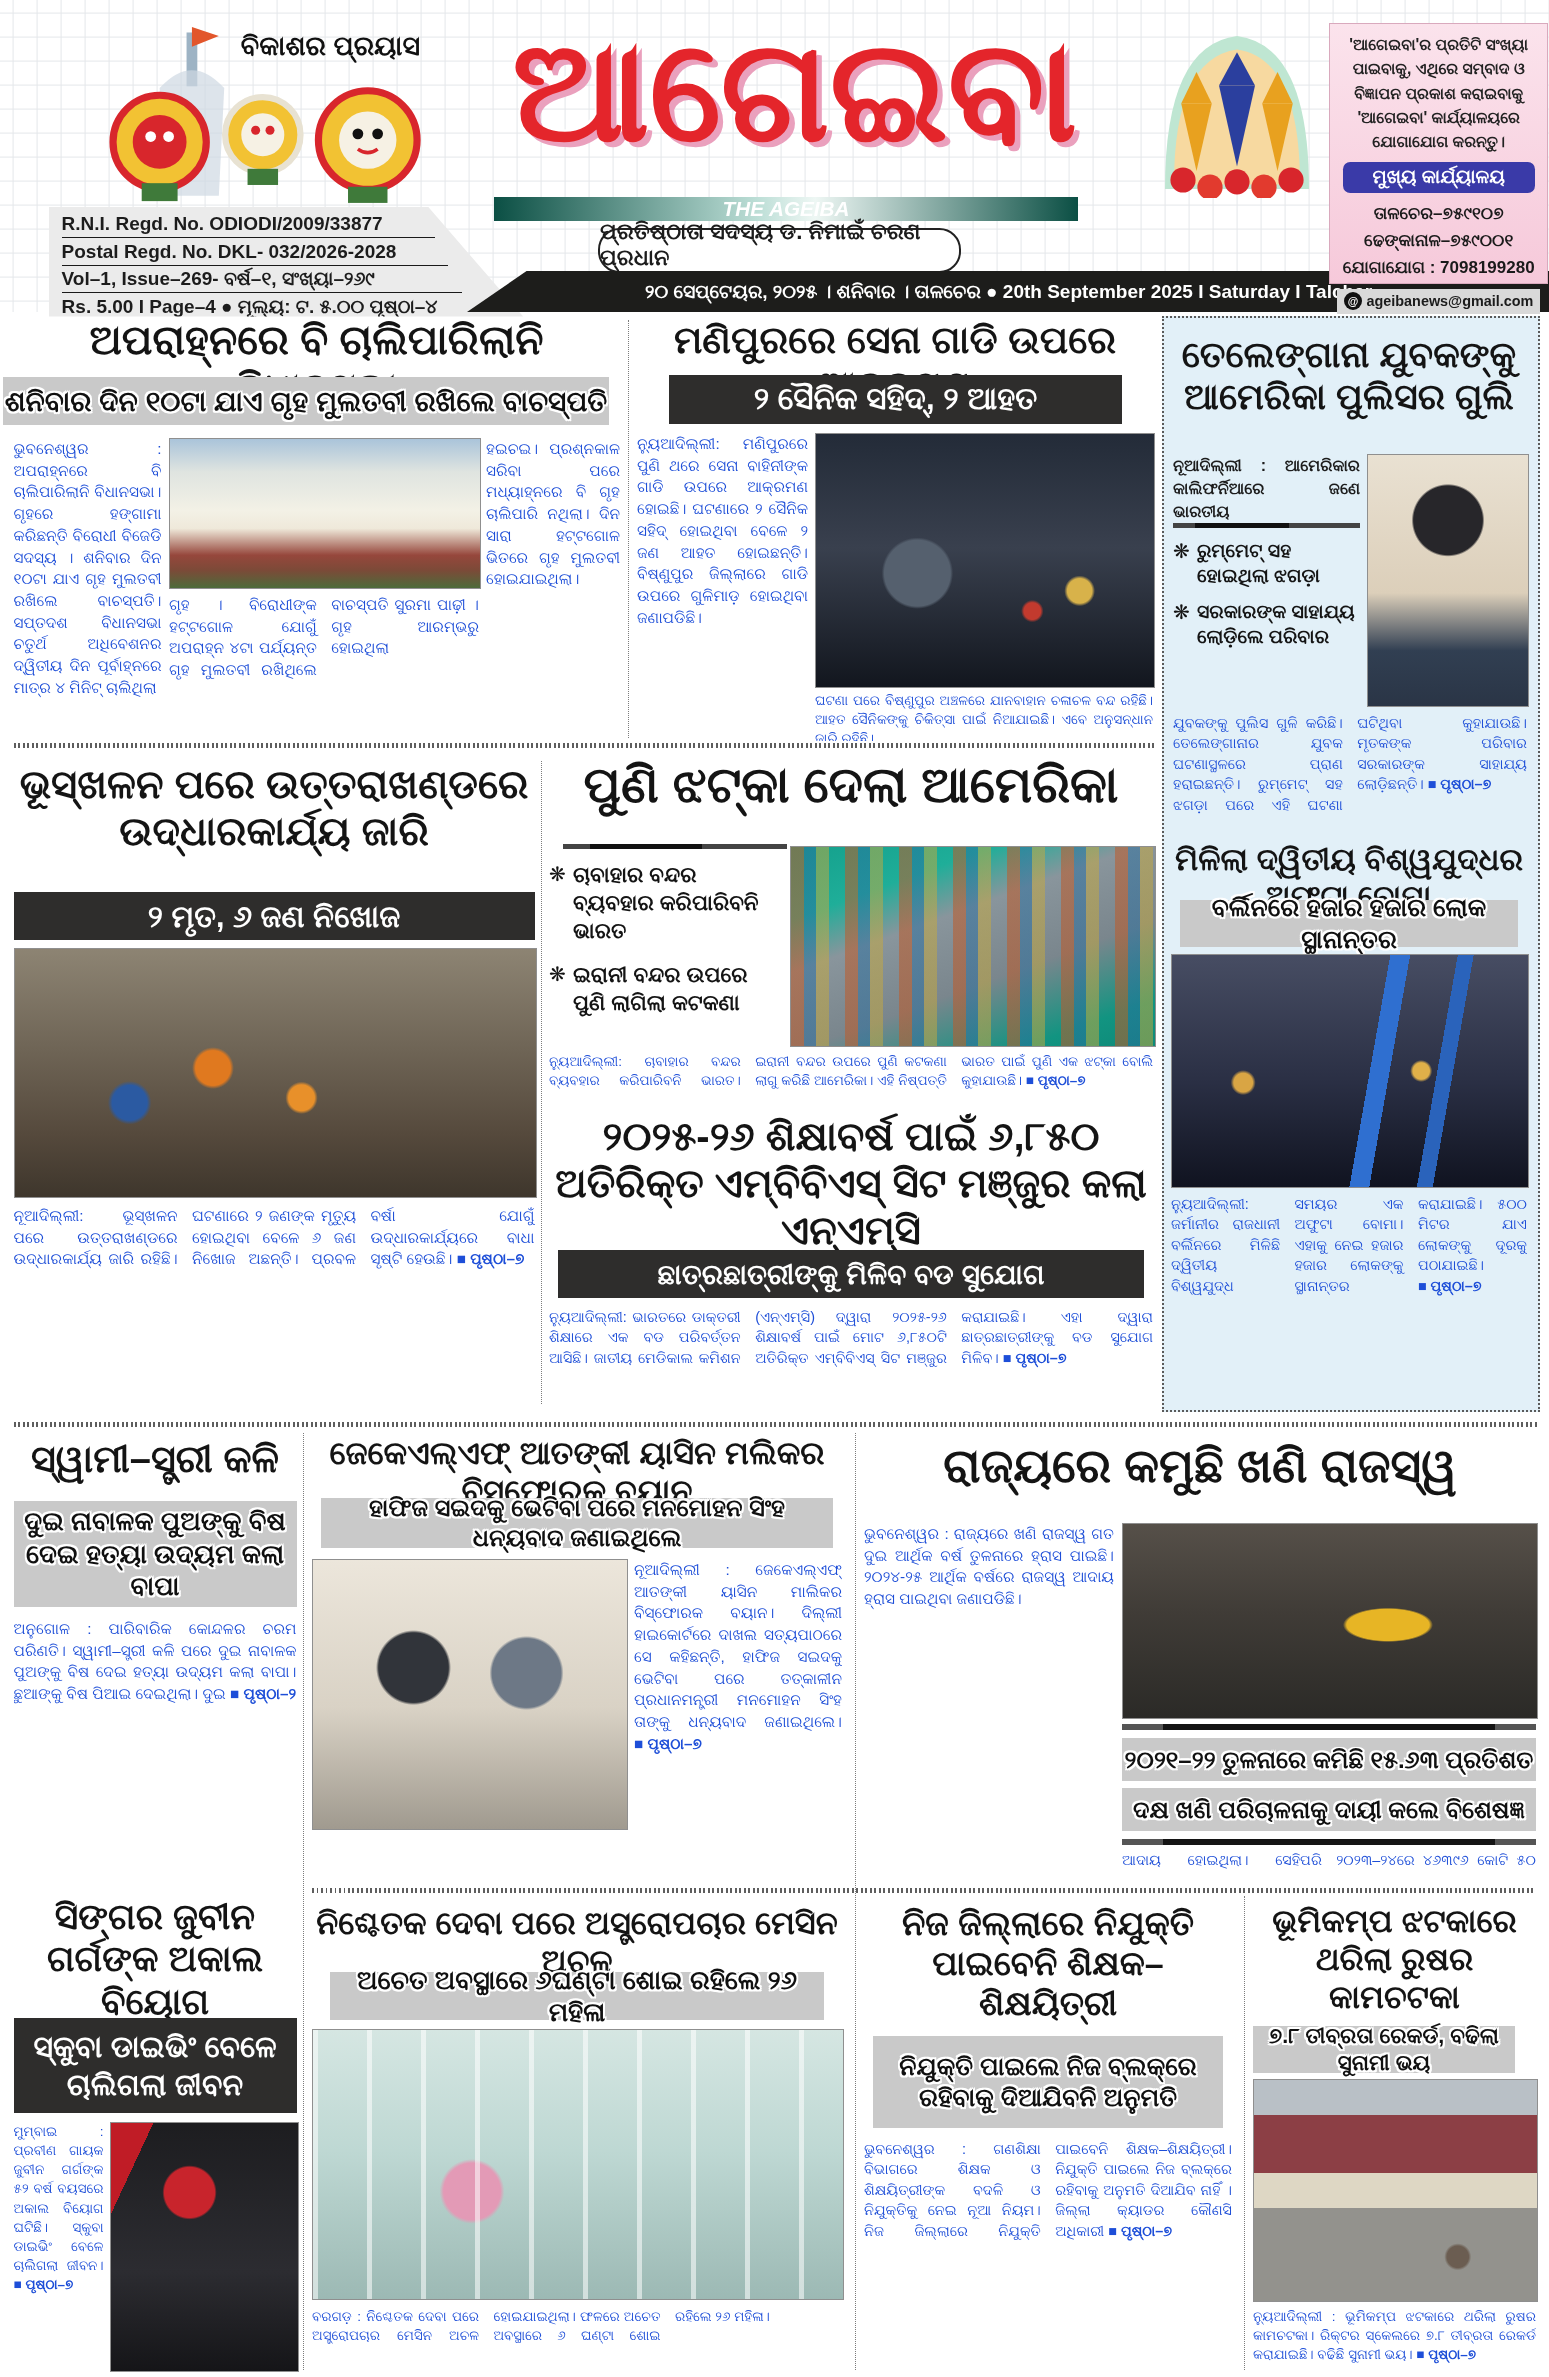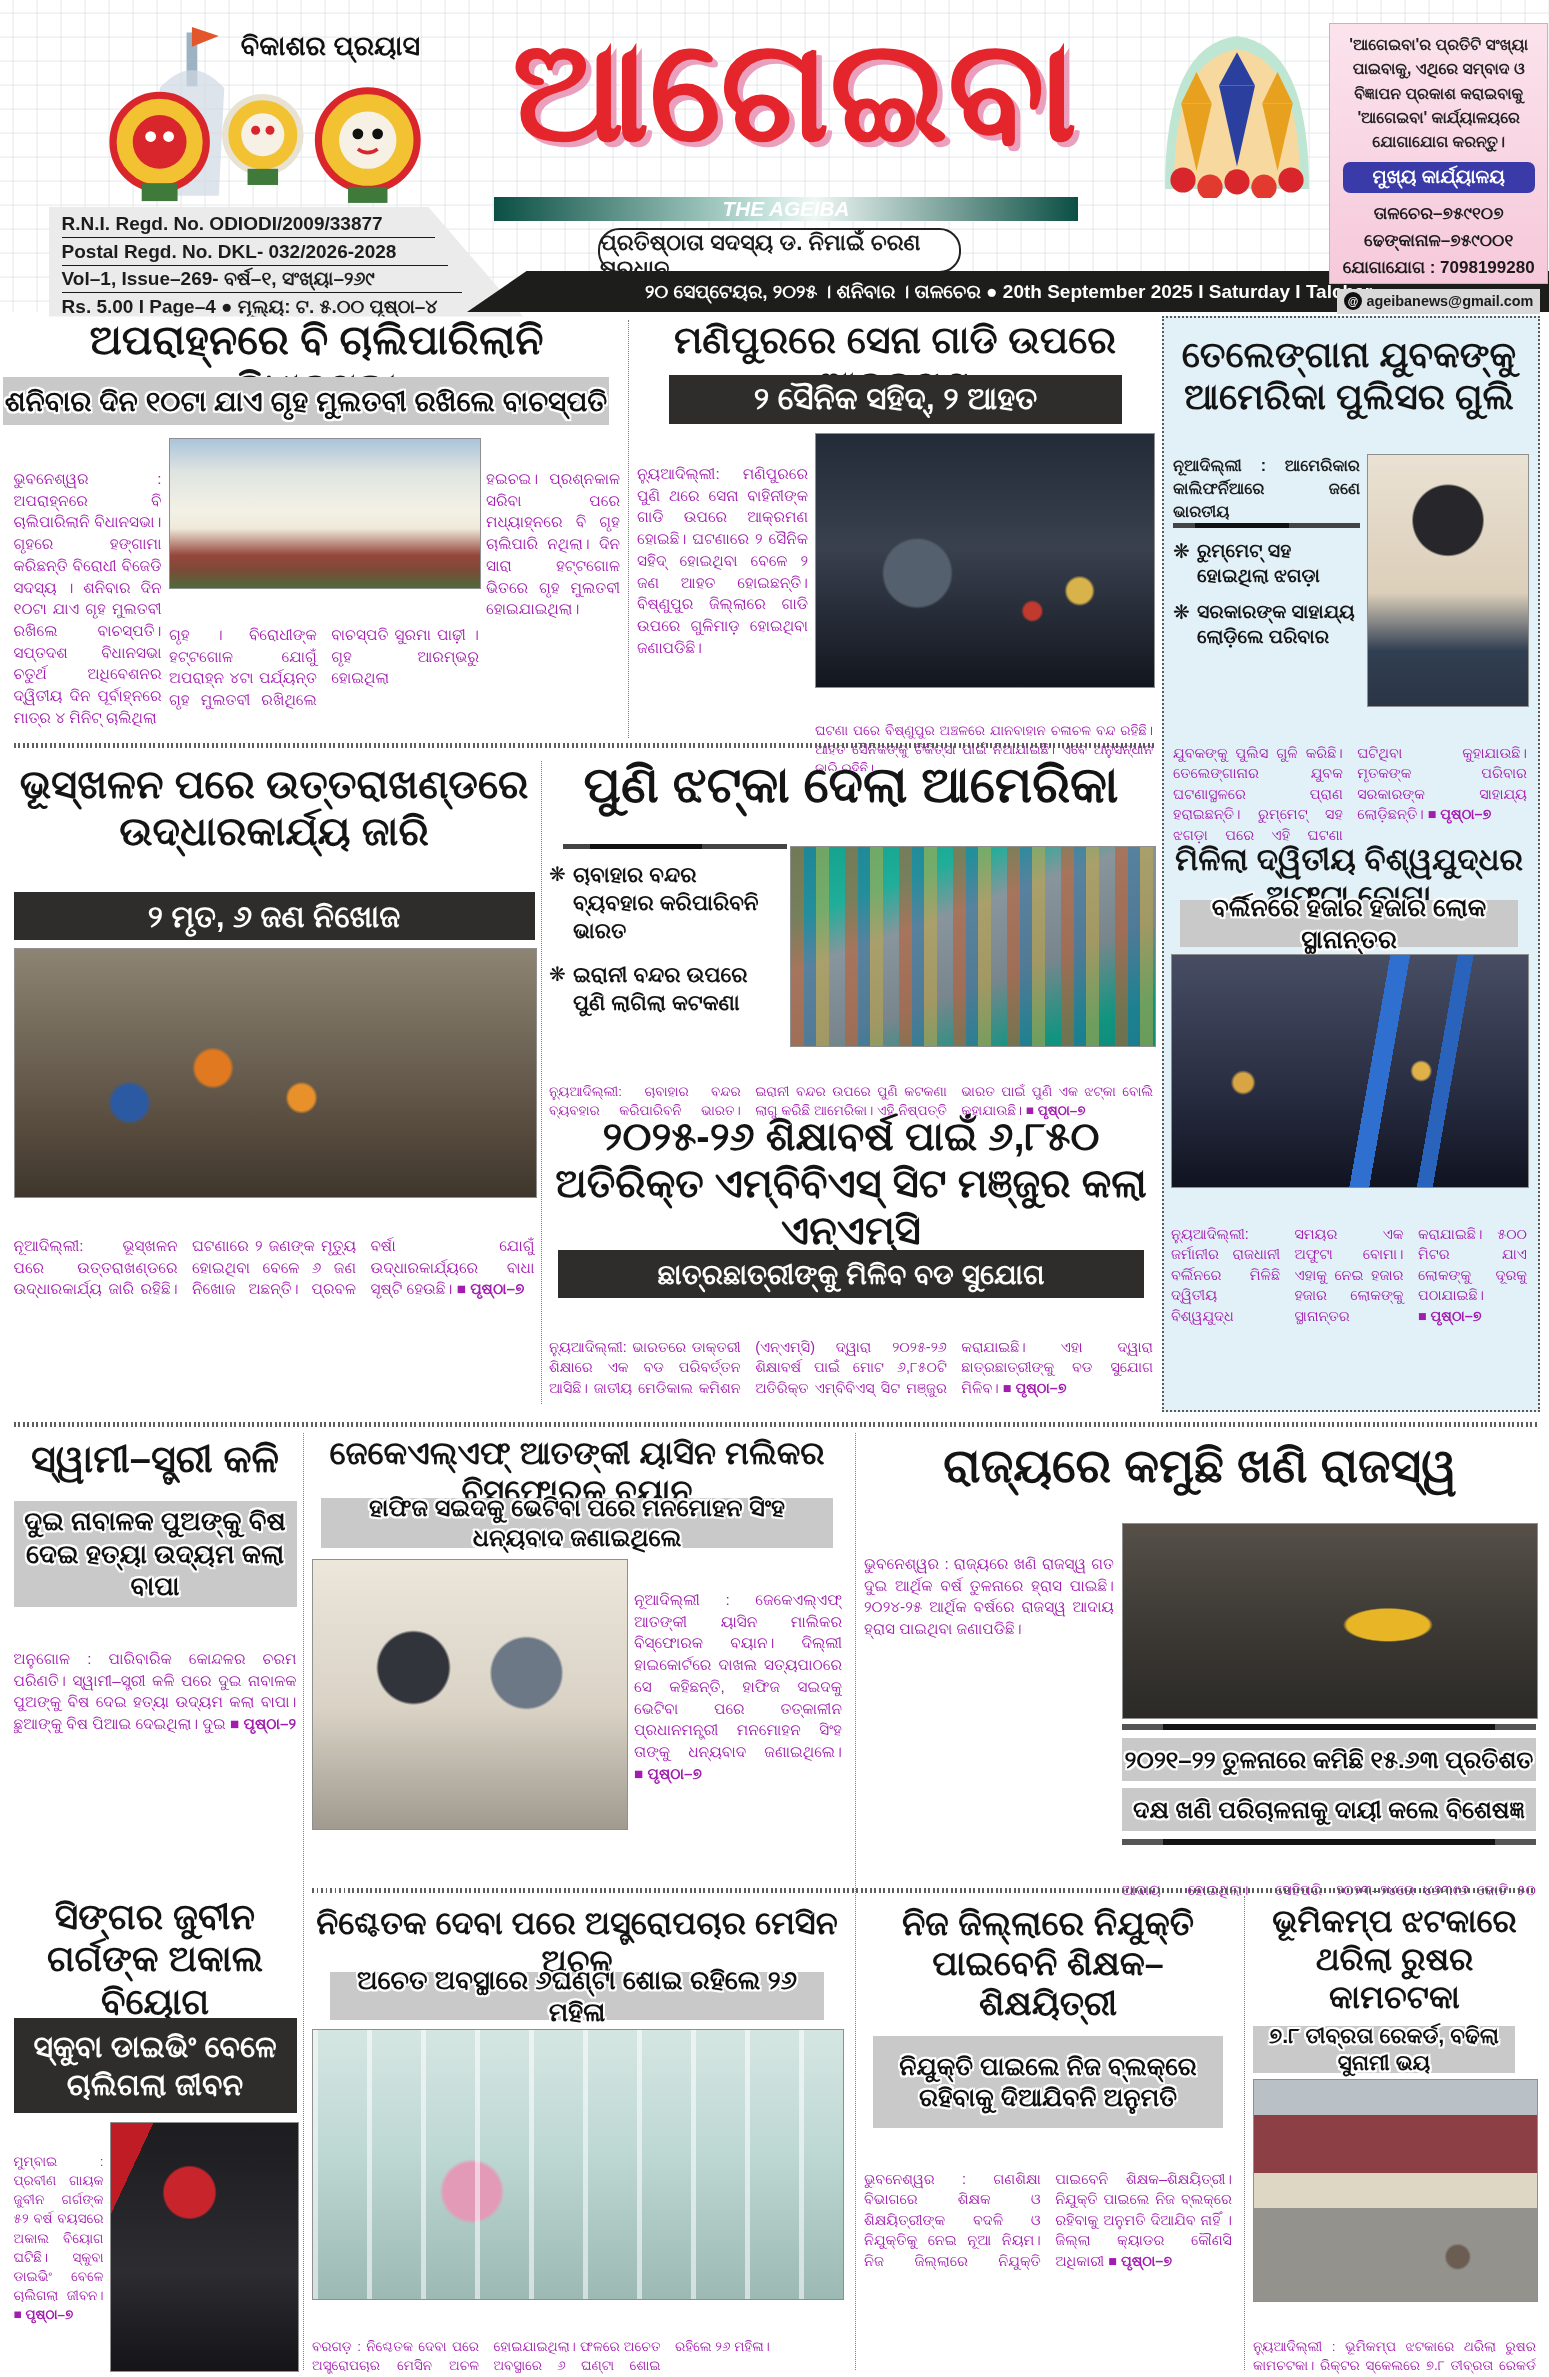--- a/index.html
+++ b/index.html
@@ -9,41 +9,41 @@
   
   #masthead{left:0;top:0;width:1550px;height:312px;
     background-image:linear-gradient(#e4e7ea 0.9px,transparent 0.9px),linear-gradient(90deg,#e4e7ea 0.9px,transparent 0.9px);
     background-size:24px 24px;background-position:12.6px 12.6px;}
   .tagline{font-weight:800;font-size:27px;color:#111;}
   .logo{font-weight:800;font-size:142px;line-height:1.05;color:#e4252b;
         text-shadow:5.4px 5.4px 0 #eaa0bd,-1.8px -1.8px 0 #ffffff,1.8px -1.8px 0 #ffffff;}
   .tealbar{background:linear-gradient(90deg,#0b4f44 0%,#bcded6 45%,#eef7f4 55%,#0b4f44 100%);
            color:#fff;font-weight:800;font-style:italic;font-size:20.7px;display:flex;align-items:center;justify-content:center;}
   .founderpill{border:2.7px solid #222;border-radius:21.5px;background:#fff;font-weight:800;font-size:22.4px;
-               display:flex;align-items:flex-start;justify-content:center;}
+               display:flex;align-items:flex-end;justify-content:center;}
   .regblock{background:#ebebeb;clip-path:polygon(0 0,80% 0,100% 100%,0 100%);padding:3.6px 12.6px 0 12.6px;}
   .regrow{font-weight:700;font-size:19px;border-top:1.8px solid #1a1a1a;padding:2.7px 0 1.8px 0;white-space:nowrap;}
   .datebar{background:#1d1d1b;clip-path:polygon(5.5% 0,100% 0,100% 100%,0 100%);
            color:#fff;font-weight:700;font-size:19px;display:flex;align-items:center;justify-content:center;}
   .pinkbox{background:linear-gradient(180deg,#fbe3ec,#f6c9da);border:0.9px solid #d9a9bd;text-align:center;padding:9px 7.2px;}
   .pinknote{font-size:15.7px;line-height:1.55;color:#222;font-weight:600;}
   .bluebtn{background:#3a3aa8;color:#fff;border-radius:7.2px;font-weight:800;font-size:19px;padding:4.5px 0;margin:7.2px 5.4px;}
   .pinktel{font-weight:800;font-size:17px;line-height:1.6;color:#1a1a1a;}
   .emailstrip{background:#d9d9d9;font-weight:700;font-size:14.4px;padding:3.6px 1.8px;margin-top:7.2px;
               display:flex;align-items:center;justify-content:center;gap:4.5px;}
   .emailicon{display:inline-flex;width:18px;height:18px;border-radius:50%;background:#111;color:#fff;
              font-size:10.8px;align-items:center;justify-content:center;}
   
   .hl{font-weight:800;color:#141414;text-align:center;line-height:1.18;}
   .gband{background:#c9c9c9;display:flex;align-items:center;justify-content:center;text-align:center;
          font-weight:800;color:#101010;line-height:1.25;
          text-shadow:1.8px 0 #fff,-1.8px 0 #fff,0 1.8px #fff,0 -1.8px #fff,1.8px 1.8px #fff,-1.8px -1.8px #fff,1.8px -1.8px #fff,-1.8px 1.8px #fff;}
   .bband{background:#2e2d2c;color:#fff;display:flex;align-items:center;justify-content:center;text-align:center;
          font-weight:700;line-height:1.25;}
-  .body{font-size:15.3px;line-height:1.42;text-align:justify;color:#a21caf;overflow:hidden;margin-top:30px;}
+  .body{font-size:15.3px;line-height:1.42;text-align:justify;color:#1d4ed8;overflow:hidden;}
   .cols2{column-count:2;column-gap:14.4px;}
   .cols3{column-count:3;column-gap:14.4px;}
   .pref{font-weight:800;white-space:nowrap;}
   .vsep{border-left:1.8px dotted #7c7c7c;width:0;}
   .hsep{height:4.5px;background:repeating-linear-gradient(90deg,#5e5e5e 0 1.8px,transparent 1.8px 4.5px);}
   .photo{border:0.9px solid #8f8f8f;}
   .bluebox{background:#e2f0f8;border:2.7px dotted #5a5a5a;}
   .bullet{display:flex;gap:7.2px;font-weight:800;font-size:19px;line-height:1.3;color:#141414;text-align:left;}
   .bullet .bic{font-size:20px;line-height:1.2;}
   .lead{font-size:16px;font-weight:600;text-align:justify;line-height:1.45;}

